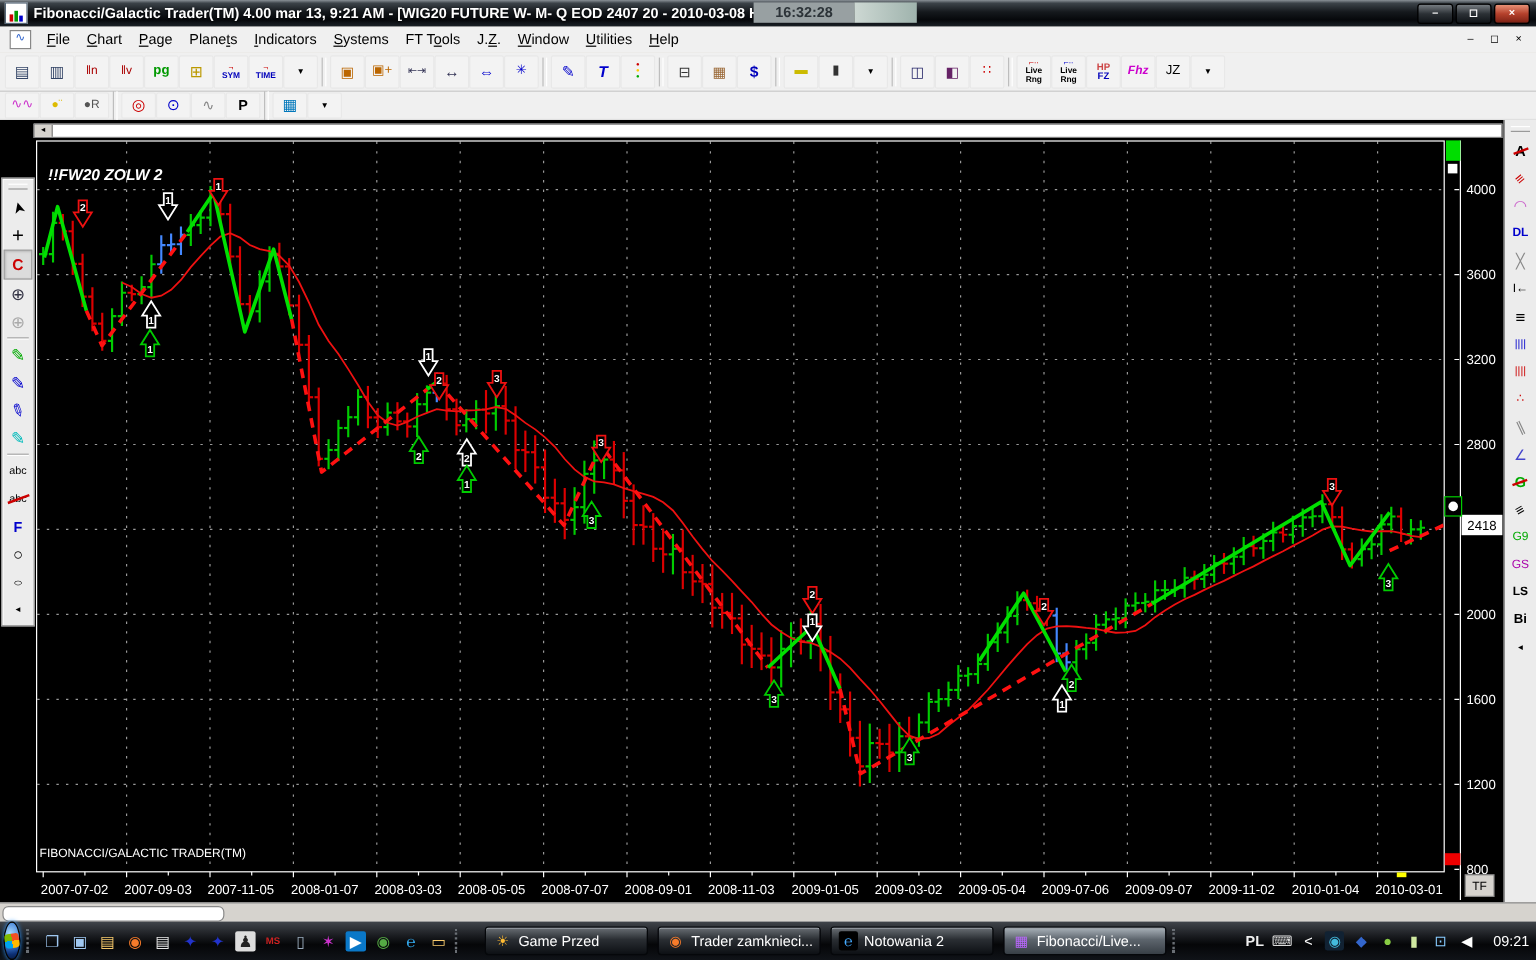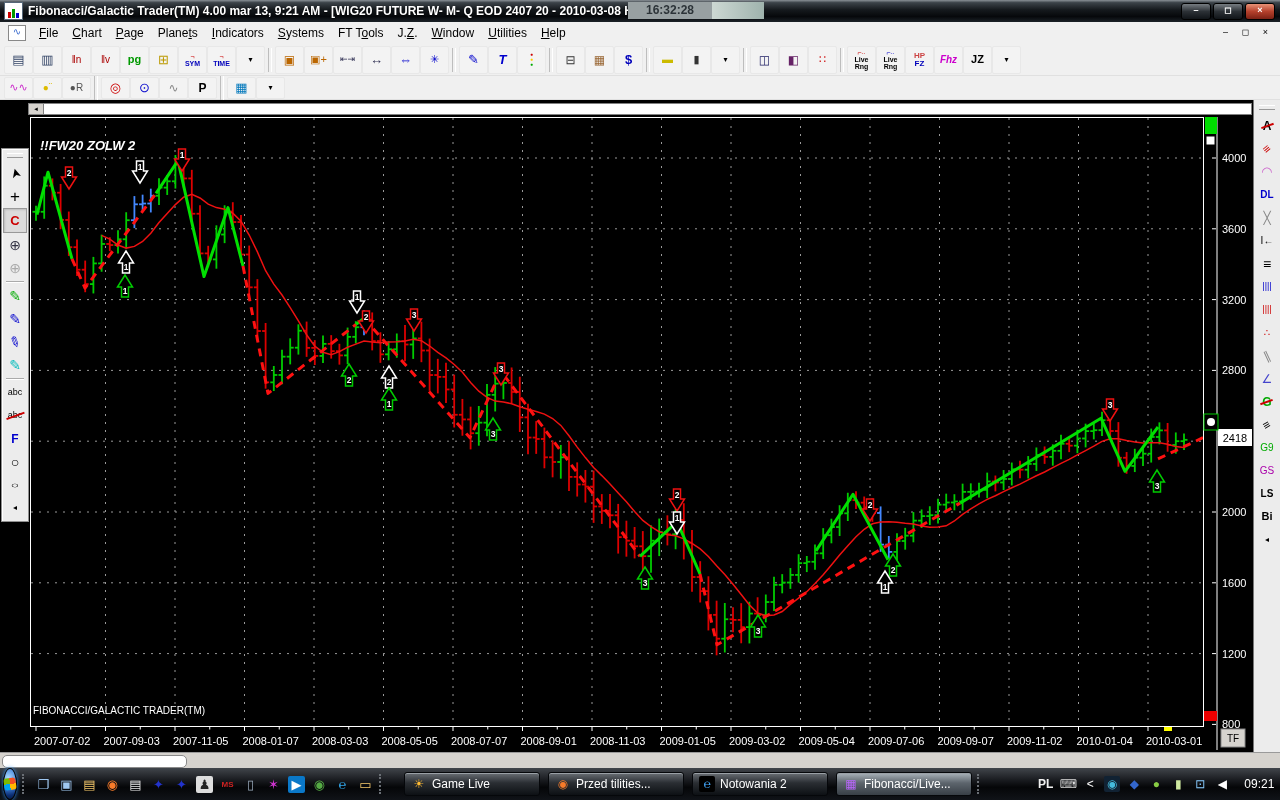--- a/index.html
+++ b/index.html
@@ -224,21 +224,21 @@
       <span class="tpart" style="color: rgb(0, 0, 0); font-size: 7px; font-weight: bold;">Rng</span>
     </div>
     <div class="tbtn">
       <span class="tpart" style="color: rgb(204, 68, 68); font-size: 8px; font-weight: bold;">HP</span>
       <span class="tpart" style="color: rgb(0, 0, 187); font-size: 8px; font-weight: bold;">FZ</span>
     </div>
     <div class="tbtn">
       <span class="tpart" style="color: rgb(204, 0, 204); font-size: 10px; font-weight: bold; font-style: italic;">Fhz</span>
     </div>
     <div class="tbtn">
-      <span class="tpart" style="color: rgb(0, 0, 0); font-size: 11px; font-weight: bold;">JZ</span>
+      <span class="tpart" style="color: rgb(0, 0, 0); font-size: 11px; font-weight: normal;">JZ</span>
     </div>
     <div class="tbtn">
       <span class="tpart" style="color: rgb(0, 0, 0); font-size: 8px;">▾</span>
     </div>
   </div>
 <div class="tbrow" id="toolbar2">
     <div class="tbtn">
       <span class="tpart" style="color: rgb(204, 51, 204); font-size: 11px;">∿∿</span>
     </div>
     <div class="tbtn">
@@ -1058,25 +1058,25 @@
       <div class="qlico" style="color: rgb(204, 51, 204);">✶</div>
       <div class="qlico" style="color: rgb(255, 255, 255); background: rgb(10, 120, 200);">▶</div>
       <div class="qlico" style="color: rgb(85, 170, 68);">◉</div>
       <div class="qlico" style="color: rgb(51, 170, 238);">℮</div>
       <div class="qlico" style="color: rgb(247, 201, 107);">▭</div>
     </div>
   <div class="tgrip"></div>
   <div class="tasks" id="tasks">
       <div class="task">
         <span class="tico" style="color: rgb(255, 187, 51);">☀</span>
-        <span>Game Live</span>
+        <span>Game Przed</span>
       </div>
       <div class="task">
         <span class="tico" style="color: rgb(247, 123, 42);">◉</span>
-        <span>Przed tilities...</span>
+        <span>Trader zamknieci...</span>
       </div>
       <div class="task">
         <span class="tico" style="color: rgb(68, 170, 255); background: rgb(0, 0, 0);">℮</span>
         <span>Notowania 2</span>
       </div>
       <div class="task active">
         <span class="tico" style="color: rgb(187, 102, 255);">▦</span>
         <span>Fibonacci/Live...</span>
       </div>
     </div>

